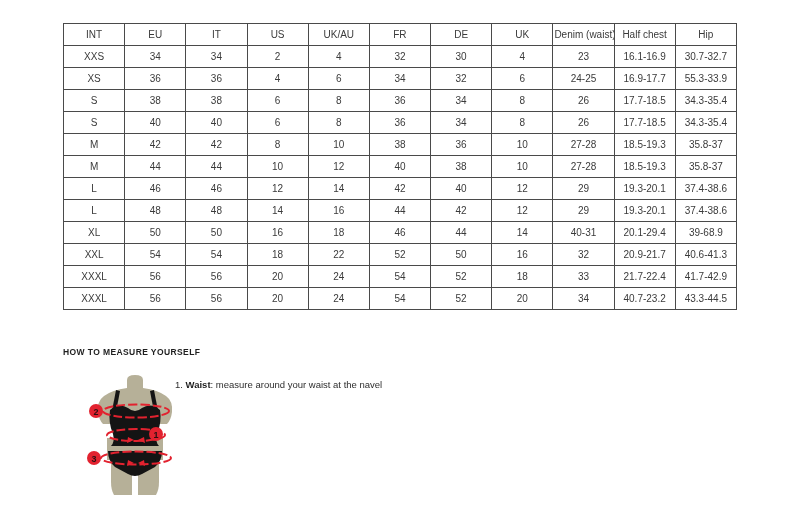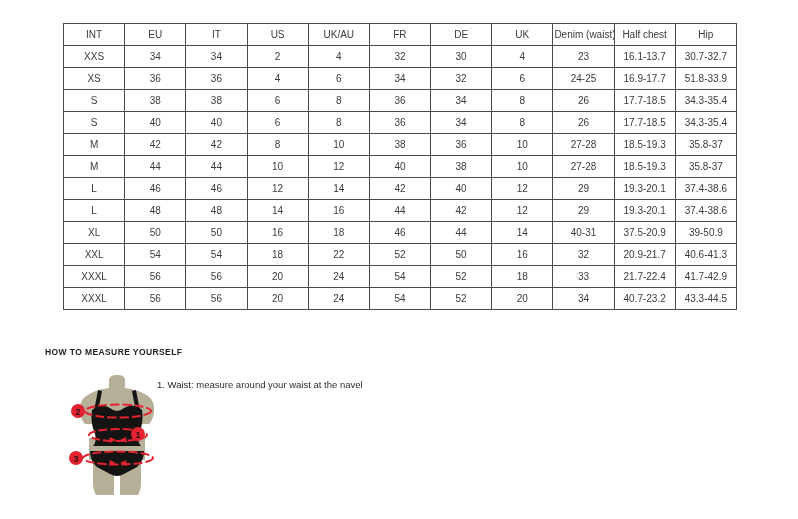--- a/index.html
+++ b/index.html
@@ -26,38 +26,38 @@
     vertical-align: middle;
     font-size: 10px;
     font-weight: 400;
     color: #3a3a3a;
     padding: 0 1px;
     white-space: nowrap;
     overflow: hidden;
   }
 
   
-  .measure-section { position: absolute; left: 45px; top: 347px; width: 700px; }
+  .measure-section { position: absolute; left: 63px; top: 347px; width: 700px; }
   .measure-title {
     font-size: 8.5px;
     font-weight: 700;
     letter-spacing: 0.4px;
     color: #1f1f1f;
     text-transform: uppercase;
   }
   .measure-body { position: relative; margin-top: 14px; height: 140px; }
   .measure-diagram { position: absolute; left: 9px; top: 3px; width: 120px; height: 125px; }
   .measure-steps { position: absolute; left: 112px; top: 5px; }
   .measure-step {
     font-size: 9.5px;
     color: #2e2e2e;
     line-height: 17px;
     white-space: nowrap;
   }
-  .measure-step .step-label { font-weight: 400; color: #1f1f1f; }
+  .measure-step .step-label { font-weight: 700; color: #1f1f1f; }
 </style>
 </head>
 <body>
 
 <div class="page">
 
   <div class="size-table-wrap">
     <table class="size-table">
       <thead>
         <tr>
@@ -78,35 +78,35 @@
           <tr>
             <td>XXS</td>
             <td>34</td>
             <td>34</td>
             <td>2</td>
             <td>4</td>
             <td>32</td>
             <td>30</td>
             <td>4</td>
             <td>23</td>
-            <td>16.1-13.7</td>
+            <td>16.1-16.9</td>
             <td>30.7-32.7</td>
           </tr>
           <tr>
             <td>XS</td>
             <td>36</td>
             <td>36</td>
             <td>4</td>
             <td>6</td>
             <td>34</td>
             <td>32</td>
             <td>6</td>
             <td>24-25</td>
             <td>16.9-17.7</td>
-            <td>51.8-33.9</td>
+            <td>55.3-33.9</td>
           </tr>
           <tr>
             <td>S</td>
             <td>38</td>
             <td>38</td>
             <td>6</td>
             <td>8</td>
             <td>36</td>
             <td>34</td>
             <td>8</td>
@@ -182,22 +182,22 @@
           <tr>
             <td>XL</td>
             <td>50</td>
             <td>50</td>
             <td>16</td>
             <td>18</td>
             <td>46</td>
             <td>44</td>
             <td>14</td>
             <td>40-31</td>
-            <td>37.5-20.9</td>
-            <td>39-50.9</td>
+            <td>20.1-29.4</td>
+            <td>39-68.9</td>
           </tr>
           <tr>
             <td>XXL</td>
             <td>54</td>
             <td>54</td>
             <td>18</td>
             <td>22</td>
             <td>52</td>
             <td>50</td>
             <td>16</td>

